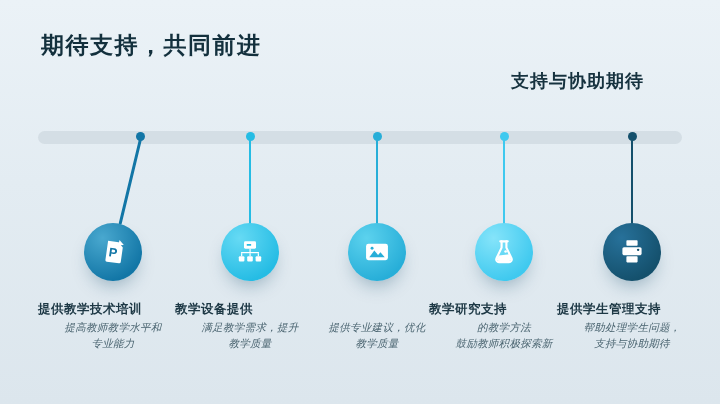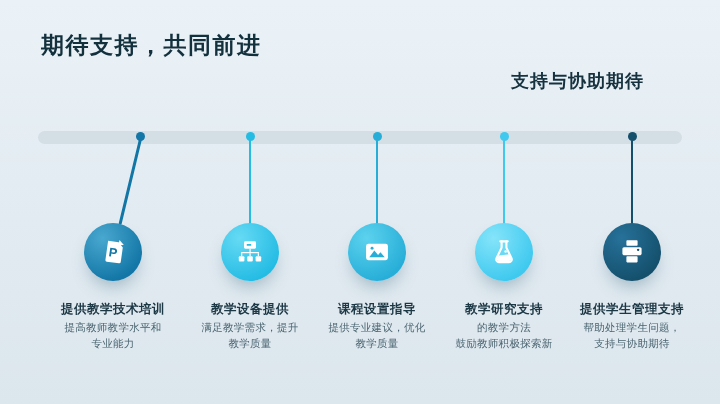--- a/index.html
+++ b/index.html
@@ -36,26 +36,26 @@
   }
   .circle{
     position:absolute;left:46px;top:223px;width:58px;height:58px;border-radius:50%;
     background:radial-gradient(circle at 32% 26%, var(--light) 0%, var(--main) 75%);
     box-shadow:0 10px 18px -6px rgba(15,70,100,.35);
     display:flex;align-items:center;justify-content:center;
     color:var(--main);
   }
   .circle svg{display:block;}
   .item-title{
-    position:absolute;top:301px;left:0;width:150px;text-align:center;
+    position:absolute;top:301px;left:0;width:150px;
     font-size:12.5px;font-weight:700;color:#1d3845;letter-spacing:.5px;
   }
   .item-desc{
     position:absolute;top:320px;left:0;width:150px;text-align:center;
-    font-size:10.5px;line-height:15.5px;color:#4a6470;letter-spacing:.3px;
+    font-size:10.5px;line-height:15.5px;color:#4a6470;letter-spacing:.3px;font-style:italic;
   }
 </style>
 </head>
 <body>
 
 <div class="slide">
 
   <div class="slide-title">期待支持，共同前进</div>
   <div class="slide-subtitle">支持与协助期待</div>
 
@@ -107,21 +107,20 @@
   <div class="tl-item" style="left: 302px; --main: #27aed8; --light: #5cd2ee;">
     <span class="dot"></span>
     <span class="connector"></span>
     <div class="circle">
       <svg width="32" height="32" viewBox="0 0 24 24">
         <rect x="3.8" y="5.8" width="16.4" height="12.4" rx="1.8" fill="#ffffff"></rect>
         <circle cx="8.3" cy="9.2" r="1.1" fill="currentColor"></circle>
         <path d="M6.2 16 L10 10.9 L12.8 14.3 L14.6 12.1 L17.8 16 Z" fill="currentColor"></path>
       </svg>
     </div>
-    <div class="item-title">课程设置指导</div>
     <div class="item-desc">
       <div>提供专业建议，优化</div>
       <div>教学质量</div>
     </div>
   </div>
 
   <div class="tl-item" style="left: 429px; --main: #3fc9ef; --light: #85e4fa;">
     <span class="dot"></span>
     <span class="connector"></span>
     <div class="circle">

